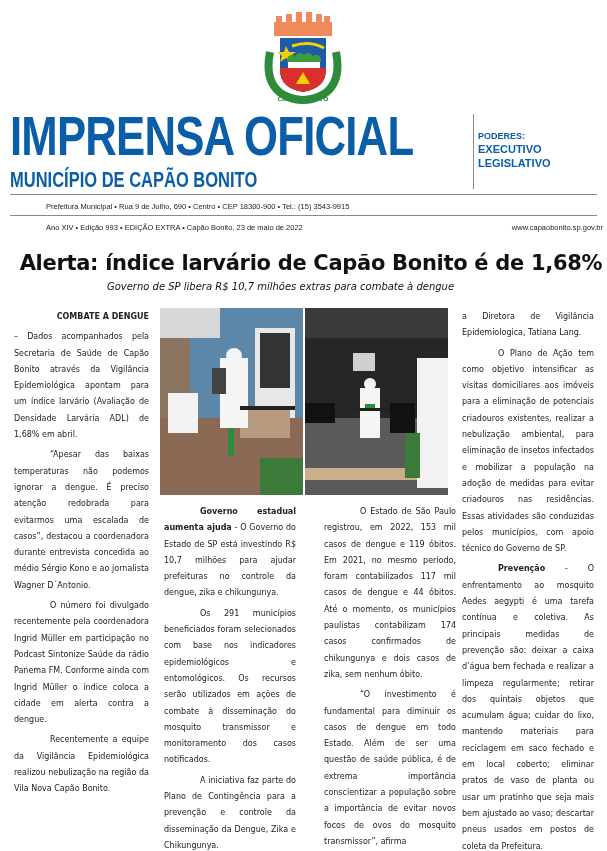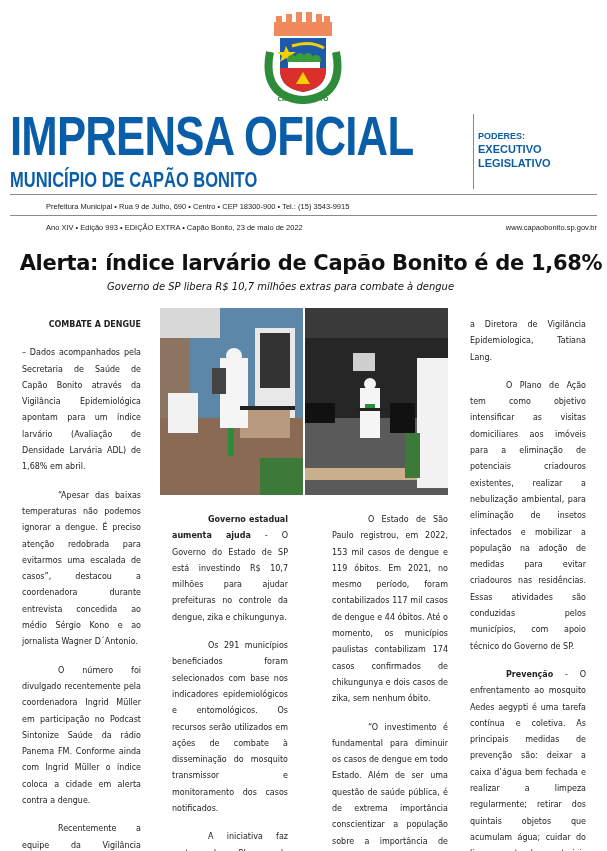--- a/index.html
+++ b/index.html
@@ -19,31 +19,31 @@
       font-family: "Liberation Sans", sans-serif; font-weight: bold;
       font-size: 22px; color: #0a5ea8; line-height: 24px;
       transform: scaleX(0.75); transform-origin: left top; white-space: nowrap;
     }
     .vdivider { position: absolute; left: 473px; top: 114px; width: 1px; height: 75px; background: #888; }
     .poderes { position: absolute; left: 478px; top: 130px; width: 125px; text-align: left; color: #0a5ea8; font-family: "Liberation Sans", sans-serif; font-weight: bold; }
     .poderes .lbl { font-size: 9px; line-height: 12px; }
     .poderes .item { font-size: 11px; line-height: 14px; }
     .hline { position: absolute; left: 10px; right: 10px; height: 1px; background: #8a8a8a; }
     .info { position: absolute; left: 10px; font-family: "Liberation Sans", sans-serif; font-size: 7.5px; color: #222; white-space: nowrap; padding-left: 36px; }
-    .site { position: absolute; right: 10px; top: 223px; font-family: "Liberation Sans", sans-serif; font-size: 7.5px; color: #222; }
+    .site { position: absolute; right: 4px; top: 223px; font-family: "Liberation Sans", sans-serif; font-size: 7.5px; color: #222; }
     .headline {
       position: absolute; left: 0; width: 607px; top: 251px; text-align: center;
       font-family: "DejaVu Sans", sans-serif; font-weight: bold; font-size: 21px; color: #111; letter-spacing: -0.3px; padding-left: 15px;
     }
     .subhead {
       position: absolute; left: 0; width: 561px; top: 281px; text-align: center;
       font-family: "DejaVu Sans", sans-serif; font-style: italic; font-size: 10px; color: #111;
     }
     .col { position: absolute; font-size: 8px; line-height: 16.3px; text-align: justify; color: #222; }
-    .col p { margin: 12px; }
+    .col p { margin: 4px; }
     .col p.ind { text-indent: 36px; }
     .col .rt { text-align: right; font-weight: bold; }
     .c1 { left: 10px; top: 305px; width: 143px; }
     .c2 { left: 160px; top: 500px; width: 140px; }
     .c3 { left: 320px; top: 500px; width: 140px; }
     .c4 { left: 458px; top: 305px; width: 140px; }
     .photo { position: absolute; overflow: hidden; }
     .p1 { left: 160px; top: 308px; width: 143px; height: 187px; background: #7a6a58; }
     .p2 { left: 305px; top: 308px; width: 143px; height: 187px; background: #2b2b2b; }
   </style>

